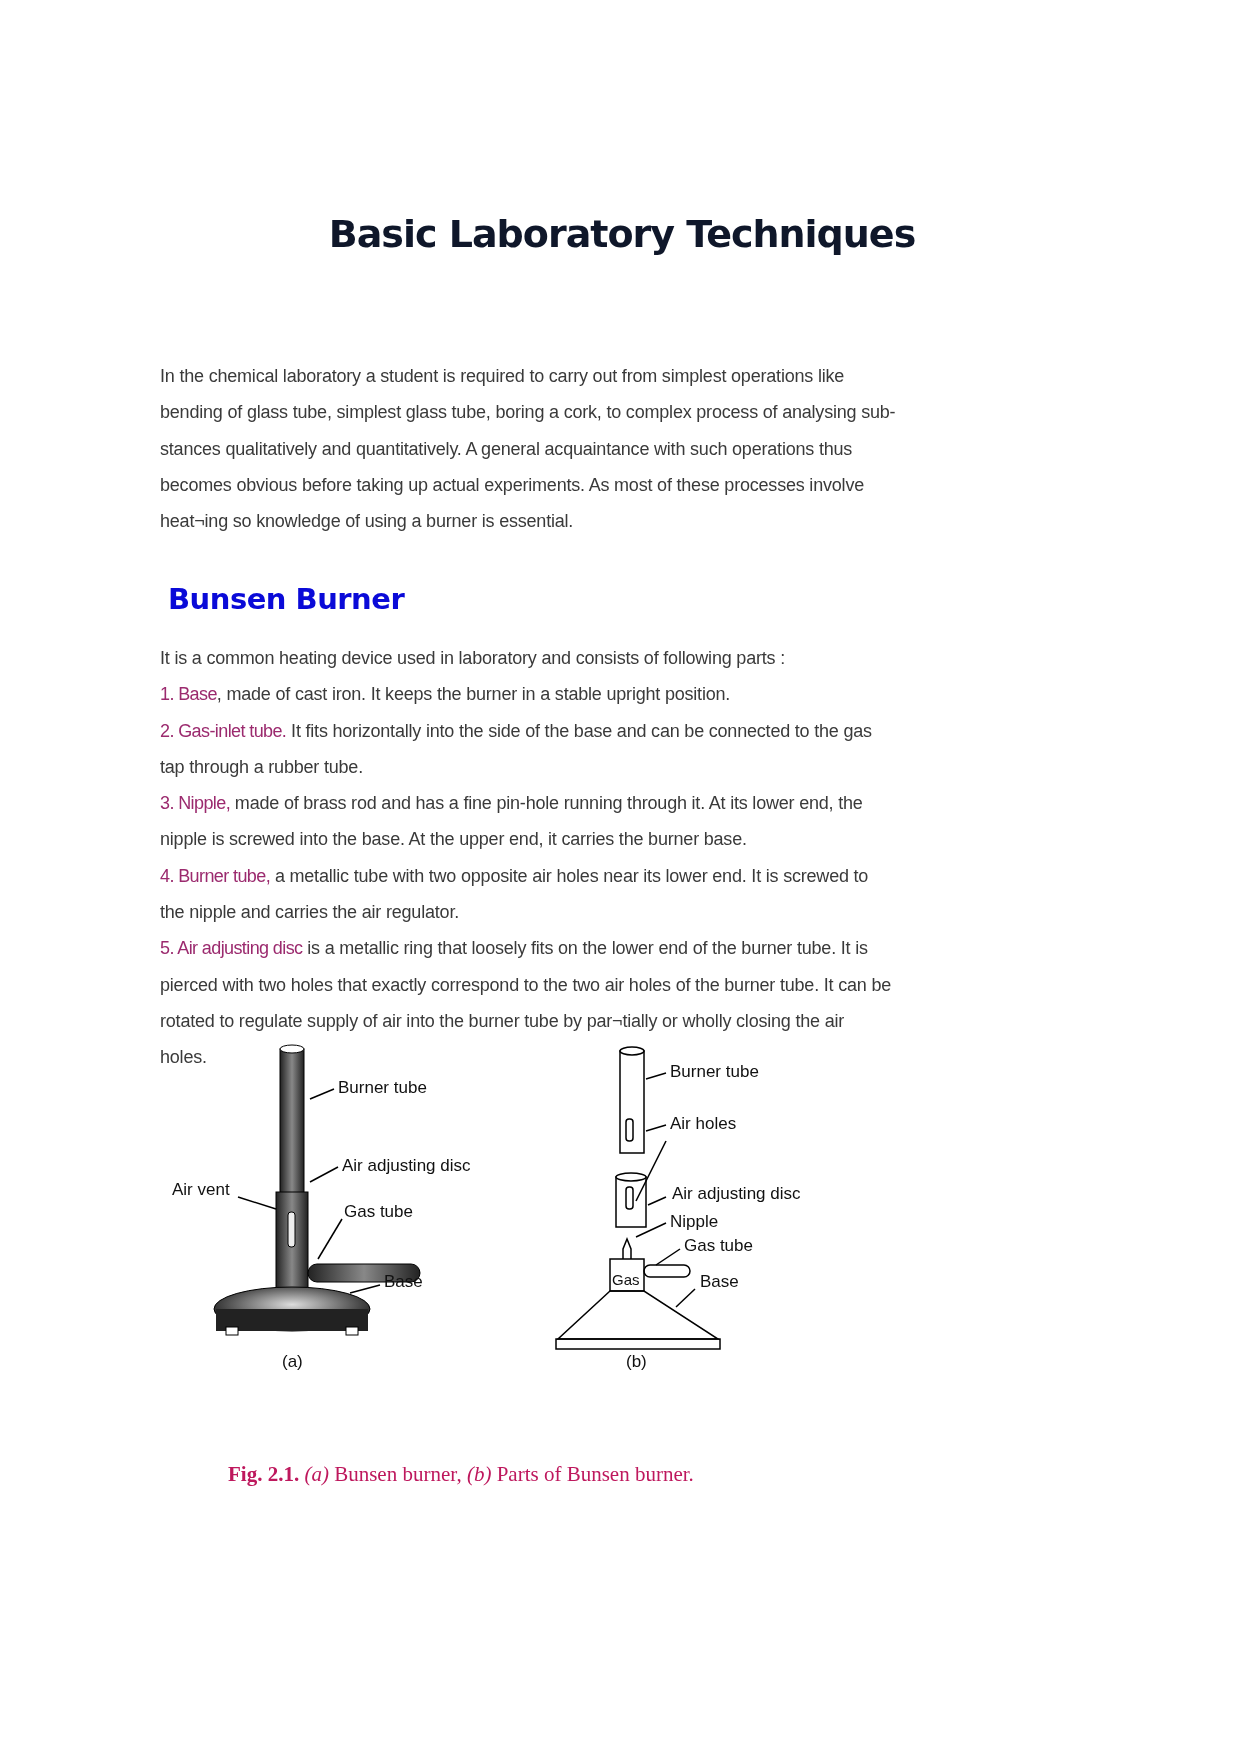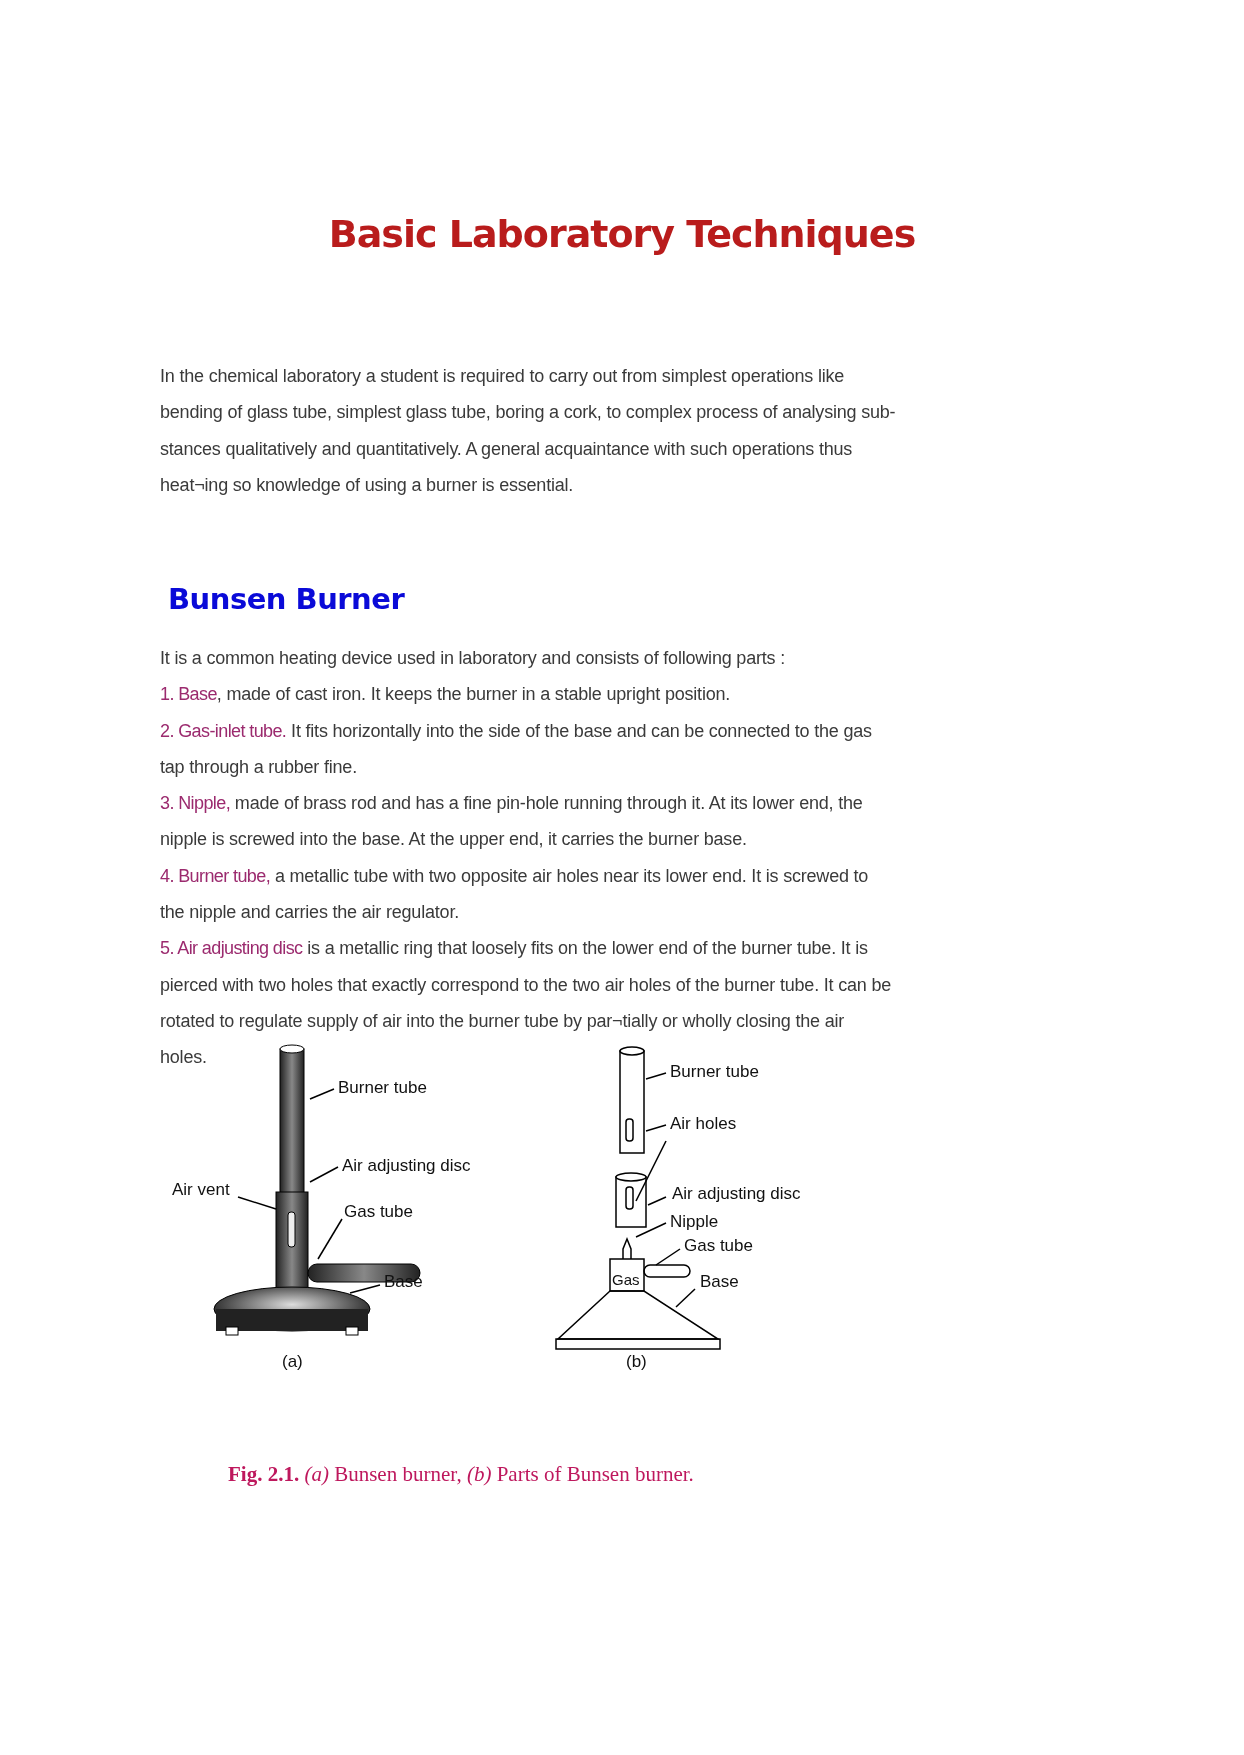--- a/index.html
+++ b/index.html
@@ -1,20 +1,20 @@
 <!DOCTYPE html>
 <html><head>
   <meta charset="utf-8">
   <style>
     html, body { margin: 0; padding: 0; background: #ffffff; }
     body { width: 1244px; height: 1755px; position: relative; overflow: hidden;
       font-family: "Liberation Sans", sans-serif; color: #3a3a3a; }
     .title { position: absolute; top: 212px; left: 0; width: 1244px; text-align: center;
       font-family: "DejaVu Sans", sans-serif; font-weight: bold; font-size: 38px;
-      color: #b91c1c; letter-spacing: -1px; margin: 0; }
+      color: #0f172a; letter-spacing: -1px; margin: 0; }
     .content { position: absolute; left: 160px; width: 920px; }
     .intro { top: 358px; }
     p { margin: 0; font-size: 18px; line-height: 36.3px; letter-spacing: -0.2px; }
     .h2 { position: absolute; left: 160px; top: 574px; margin: 8px;
       font-family: "DejaVu Sans", sans-serif; font-weight: bold; font-size: 29px;
       color: #0a0ad8; letter-spacing: -0.5px; }
     .parts { top: 640px; }
     .term { color: #9b2a6e; font-weight: normal; letter-spacing: -0.6px; }
     .figure { position: absolute; left: 160px; top: 1037px; width: 700px; height: 400px; }
     .figure svg { position: absolute; left: 0; top: 0; }
@@ -25,30 +25,31 @@
   </style>
 </head>
 <body>
 
 <h1 class="title">Basic Laboratory Techniques</h1>
 
 <div class="content intro">
   <p>In the chemical laboratory a student is required to carry out from simplest operations like</p>
   <p>bending of glass tube, simplest glass tube, boring a cork, to complex process of analysing sub-</p>
   <p>stances qualitatively and quantitatively. A general acquaintance with such operations thus</p>
+  <p>becomes obvious before taking up actual experiments. As most of these processes involve</p>
   <p>heat¬ing so knowledge of using a burner is essential.</p>
 </div>
 
 <h2 class="h2">Bunsen Burner</h2>
 
 <div class="content parts">
   <p>It is a common heating device used in laboratory and consists of following parts :</p>
   <p><span class="term">1. Base</span><span>, made of cast iron. It keeps the burner in a stable upright position.</span></p>
   <p><span class="term">2. Gas-inlet tube.</span><span> It fits horizontally into the side of the base and can be connected to the gas</span></p>
-  <p>tap through a rubber fine.</p>
+  <p>tap through a rubber tube.</p>
   <p><span class="term">3. Nipple,</span><span> made of brass rod and has a fine pin-hole running through it. At its lower end, the</span></p>
   <p>nipple is screwed into the base. At the upper end, it carries the burner base.</p>
   <p><span class="term">4. Burner tube,</span><span> a metallic tube with two opposite air holes near its lower end. It is screwed to</span></p>
   <p>the nipple and carries the air regulator.</p>
   <p><span class="term">5. Air adjusting disc</span><span> is a metallic ring that loosely fits on the lower end of the burner tube. It is</span></p>
   <p>pierced with two holes that exactly correspond to the two air holes of the burner tube. It can be</p>
   <p>rotated to regulate supply of air into the burner tube by par¬tially or wholly closing the air</p>
   <p>holes.</p>
 </div>
 

